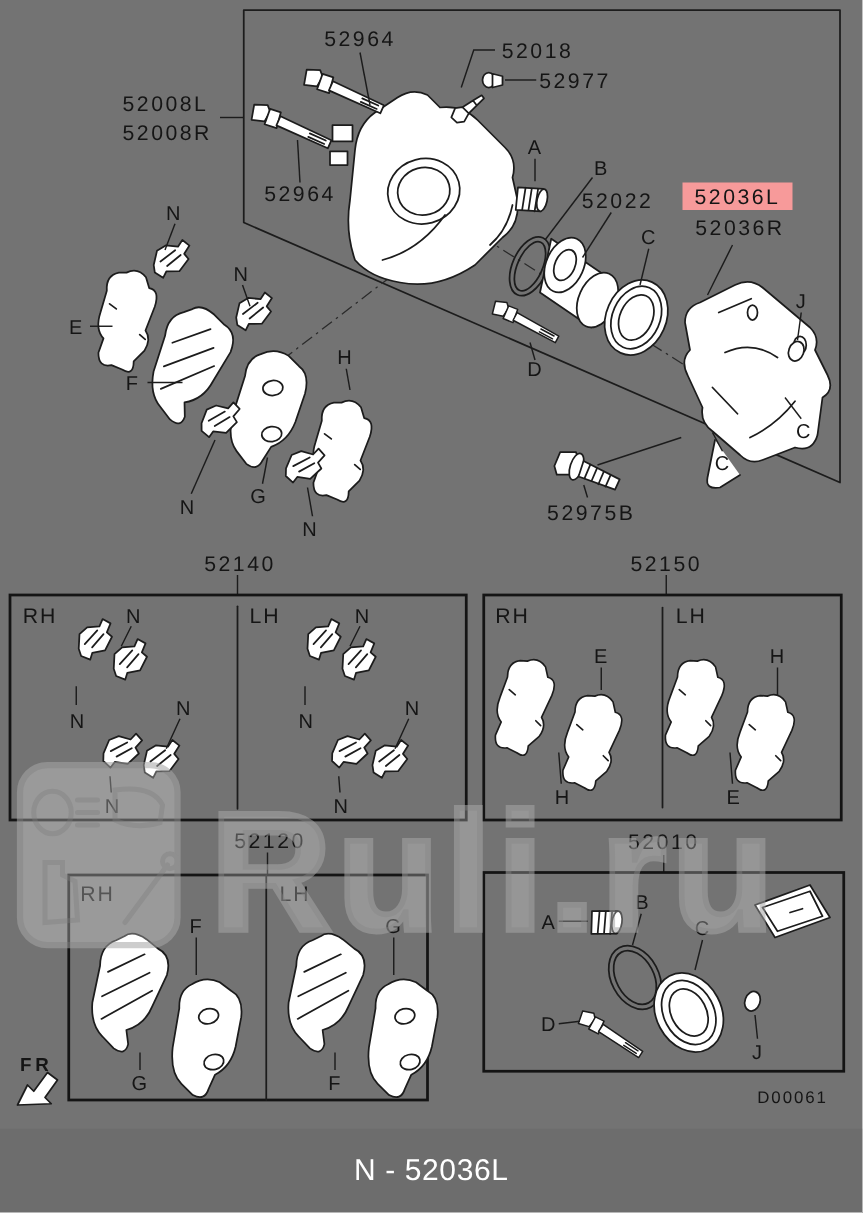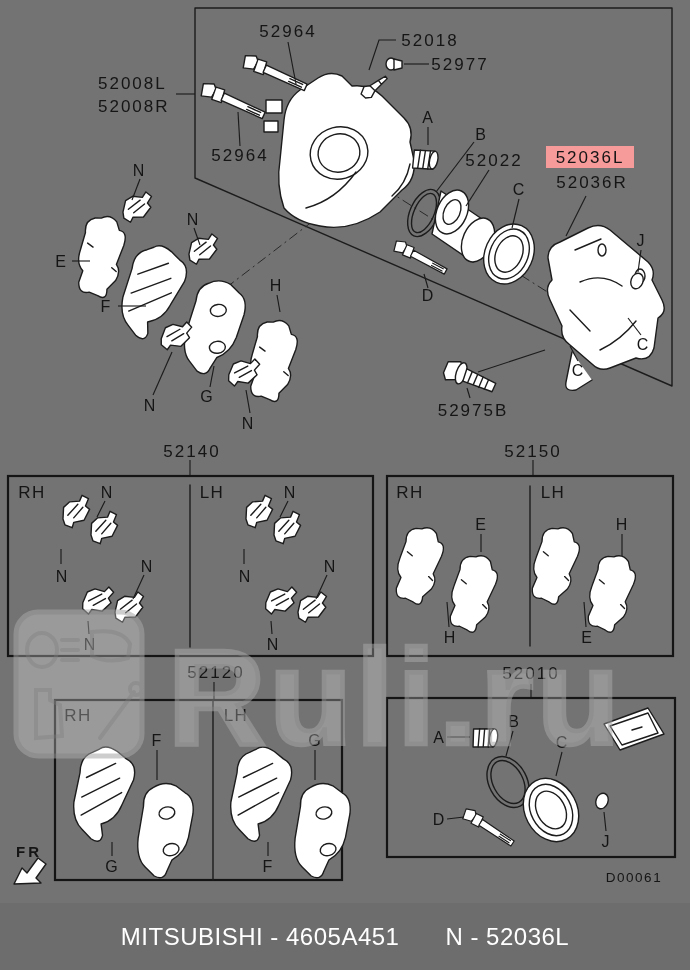--- a/index.html
+++ b/index.html
@@ -309,16 +309,15 @@
     <path class="wn" d="M92,632 Q122,628 130,644 L128,658 Q108,664 92,656 Z"></path>
     <path class="wn" d="M36,690 L50,690 L50,700 L60,705 L62,736 L36,738 Z"></path>
     <path class="wn" stroke-width="7" d="M100,738 L134,692"></path>
     <circle class="wn" cx="136" cy="689" r="6"></circle>
     <text class="wtxt" x="168" y="744">Ruli.ru</text>
   </g>
 </svg>
 
 
 <div class="footer">
-  <span>MITSUBISHI - 4605A451</span>
   <span>N - 52036L</span>
 </div>
 </div>
 
 </body></html>

